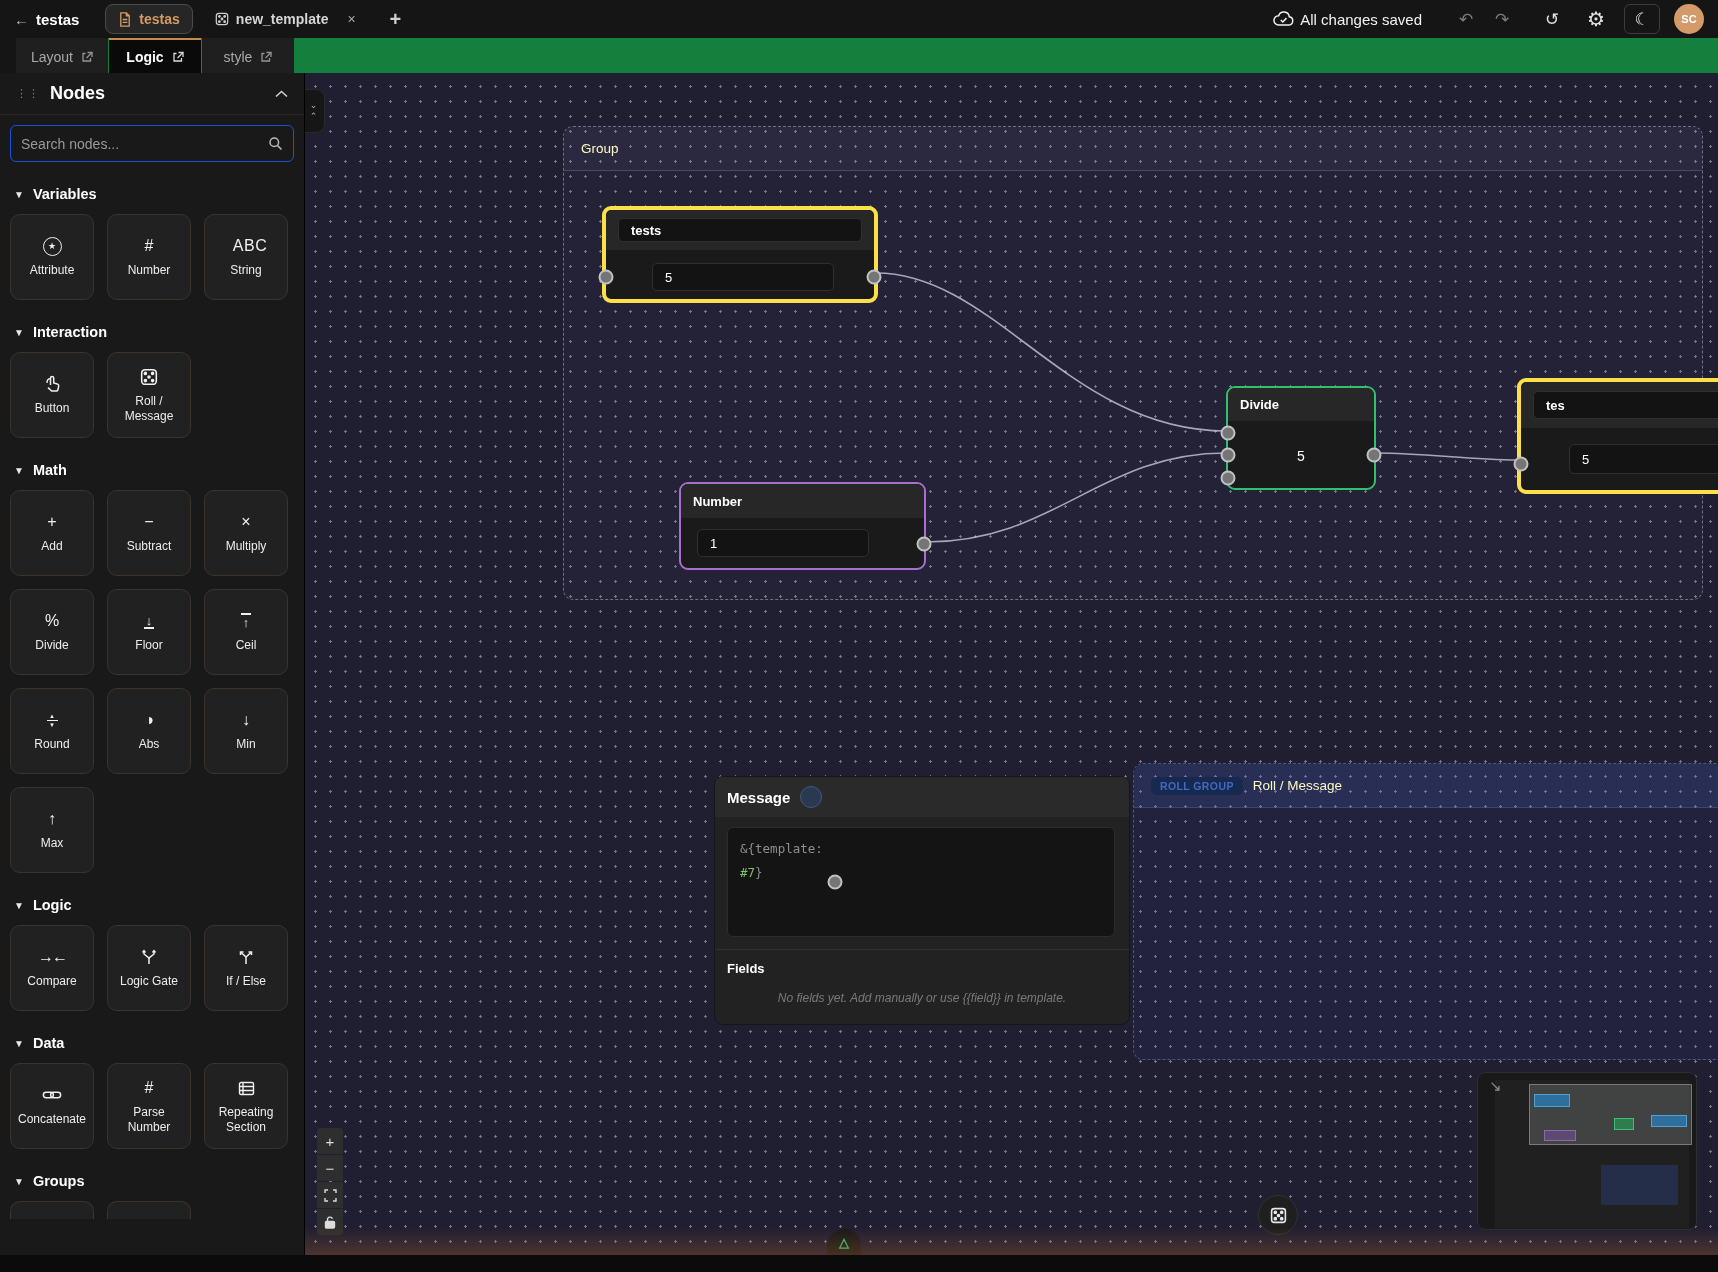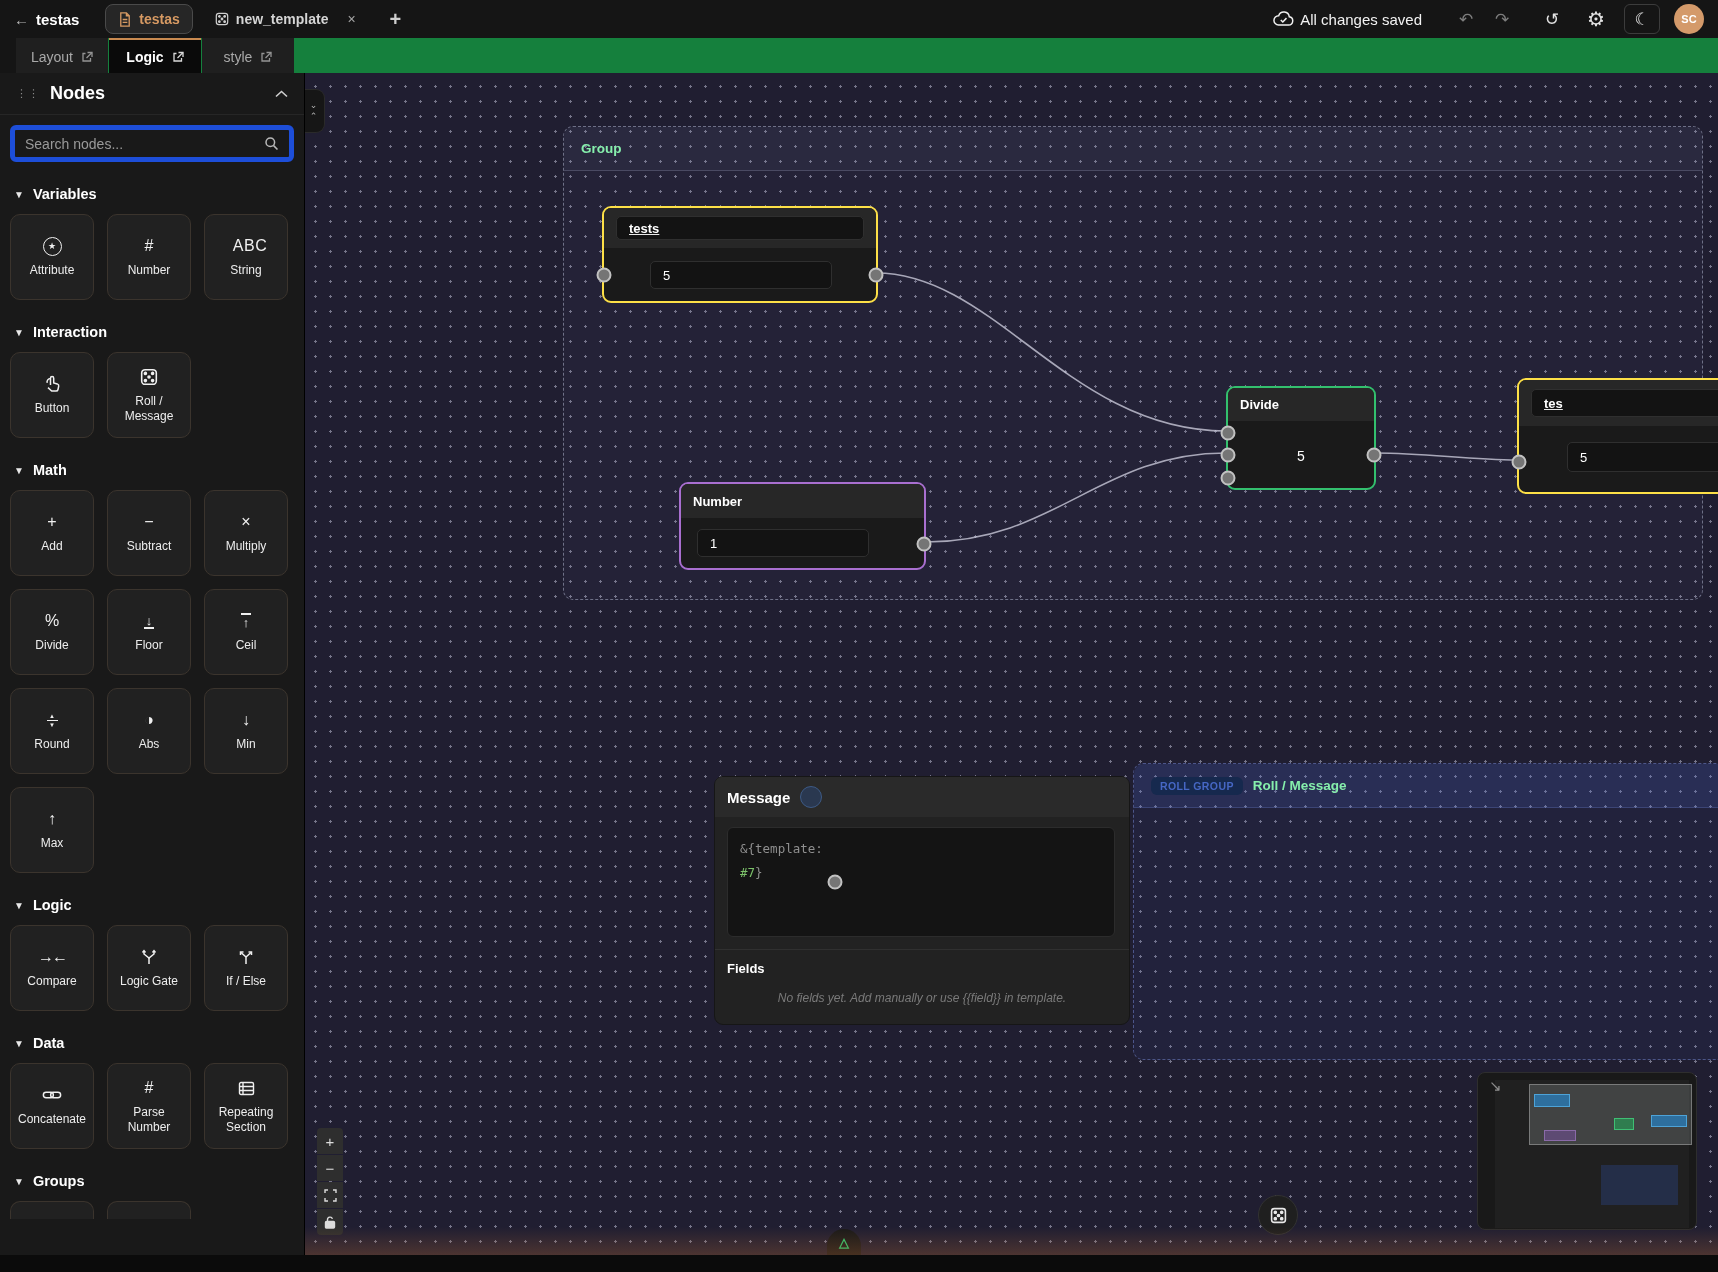--- a/index.html
+++ b/index.html
@@ -37,21 +37,21 @@
   .vtab.active { background:#0a0a0a; color:#fff; font-weight:bold; border-top:2px solid #c98a50; }
   .ext-ico { opacity:.85; display:flex; }
 
   
   .sidebar { position:absolute; left:0; top:73px; width:305px; bottom:17px; background:#191919;
     border-right:1px solid #000; overflow:hidden; }
   .sb-head { height:42px; display:flex; align-items:center; padding:0 16px; gap:10px; border-bottom:1px solid #262626; }
   .drag-dots { color:#8a8a8a; font-size:11px; letter-spacing:1px; line-height:1; cursor:grab; }
   .sb-title { font-size:18px; font-weight:bold; color:#fff; }
   .sb-chevron { margin-left:auto; color:#cfcfcf; cursor:pointer; display:flex; }
-  .sb-search { margin:10px 10px 4px 10px; height:37px; border:5px solid #1d4ed8; border-radius:6px;
+  .sb-search { margin:10px 10px 4px 10px; height:37px; border:1px solid #1d4ed8; border-radius:6px;
     display:flex; align-items:center; padding:0 10px; }
   .sb-search input { flex:1; background:transparent; border:none; outline:none; color:#e8e8e8; font-size:14px;
     font-family:"Liberation Sans", sans-serif; }
   .sb-search input::placeholder { color:#9a9a9a; }
   .sec-head { display:flex; align-items:center; gap:9px; margin:24px 14px 12px 14px; cursor:pointer; }
   .sec-tri { font-size:10px; color:#e8e8e8; }
   .sec-label { font-size:14.5px; font-weight:bold; color:#fff; }
   .card-grid { display:flex; flex-wrap:wrap; gap:13px; padding:0 10px; }
   .ncard { width:84px; height:86px; background:#212121; border:1px solid #3b342d; border-radius:10px;
     display:flex; flex-direction:column; align-items:center; justify-content:center; gap:7px; cursor:grab; }
@@ -73,37 +73,37 @@
   .dots { position:absolute; inset:0;
     background-image:radial-gradient(rgba(205,205,228,0.5) 1.1px, transparent 1.3px);
     background-size:15px 15px; background-position:3px 6px; }
   .bottom-glow { position:absolute; left:0; right:0; bottom:0; height:28px;
     background:linear-gradient(to top, rgba(166,96,48,0.33), rgba(166,96,48,0)); pointer-events:none; z-index:6; }
 
   .group-box { position:absolute; border:1.5px dashed rgba(172,177,202,0.55); border-radius:10px;
     background:rgba(165,172,220,0.035); z-index:1; }
   .group-head { height:44px; background:rgba(165,172,220,0.05); border-bottom:1px solid rgba(172,177,202,0.25);
     display:flex; align-items:center; padding:0 17px; border-radius:10px 10px 0 0; }
-  .group-label { font-size:13.5px; font-weight:bold; color:#86efac; }
+  .group-label { font-size:13.5px; font-weight:normal; color:#fef9c3; }
   .roll-group { border:1.5px dashed rgba(130,150,230,0.45); background:rgba(70,100,210,0.07); }
   .roll-head { background:rgba(80,110,220,0.16); border-bottom:1px solid rgba(120,140,220,0.25); gap:10px; }
   .roll-badge { background:#16294e; color:#4667c4; font-size:10.5px; font-weight:bold; letter-spacing:.4px;
     padding:3px 9px; border-radius:6px; }
 
   .edges { position:absolute; inset:0; z-index:2; pointer-events:none; }
 
   .node { position:absolute; border-radius:9px; background:#1a1a1a; z-index:3; }
   .node .nhead { background:#272727; border-radius:7px 7px 0 0; display:flex; align-items:center; padding:0 12px; }
   .node .ntitle { font-size:13px; font-weight:bold; color:#fff; }
   .inset { background:#131313; border:1px solid #2f2f2f; border-radius:5px; color:#fff; font-size:13px;
     display:flex; align-items:center; padding:0 12px; }
   .inset.bold { font-weight:bold; }
   .port { position:absolute; width:15px; height:15px; border-radius:50%; background:#757575;
     border:2px solid #c2c2c2; transform:translate(-50%,-50%); z-index:4; cursor:crosshair; }
-  .n-blue { border:2px solid #fde047;text-decoration:underline; }
+  .n-blue { border:4px solid #fde047; }
   .n-purple { border:2px solid #a96fd0; }
   .n-green { border:2px solid #33c06e; }
 
   .msg-node { background:#222222; border:1px solid #161616; }
   .msg-node .nhead { background:#2a2a2a; height:40px; gap:10px; }
   .msg-circle { width:22px; height:22px; border-radius:50%; background:#2a3850; border:1px solid #3d5a85; cursor:crosshair; }
   .codearea { position:absolute; left:12px; top:50px; right:14px; height:110px; background:#141414;
     border:1px solid #2c2c2c; border-radius:6px; padding:9px 12px;
     font-family:"DejaVu Sans Mono", monospace; font-size:12.5px; line-height:1.95; color:#8f8f8f; cursor:text; }
   .code-green { color:#7cc26a; }

